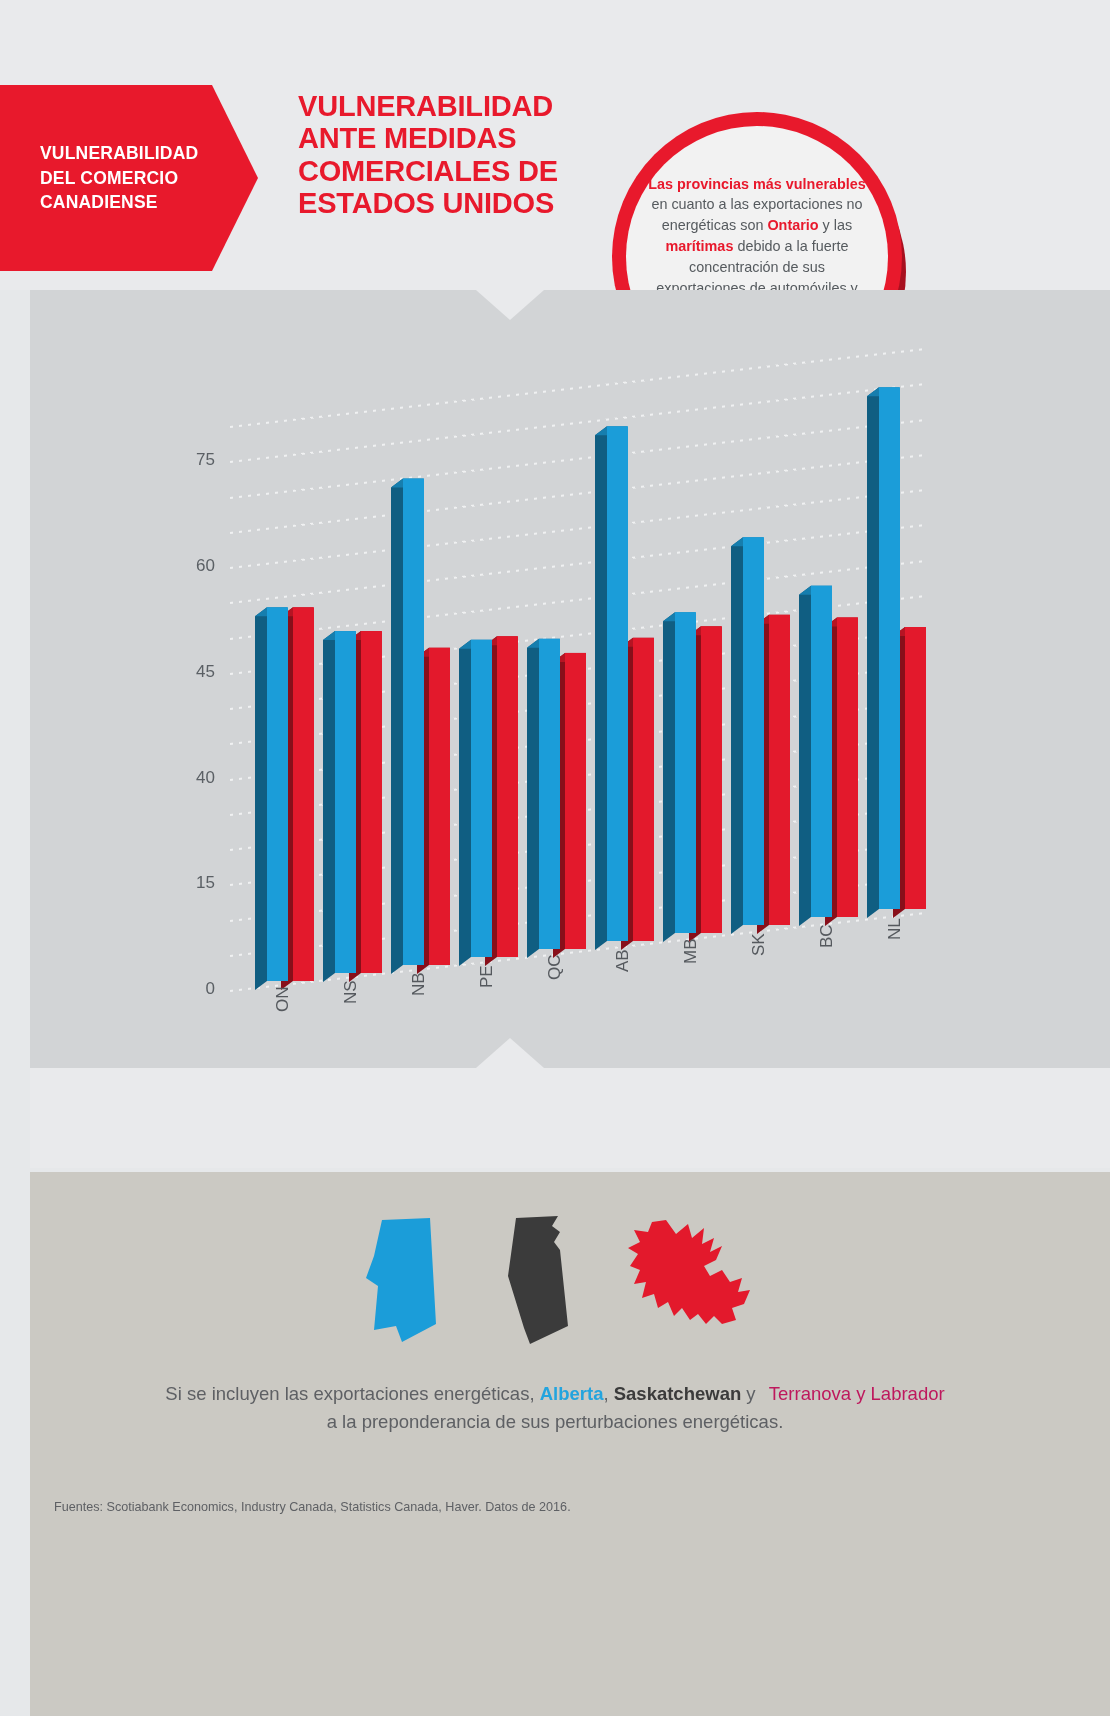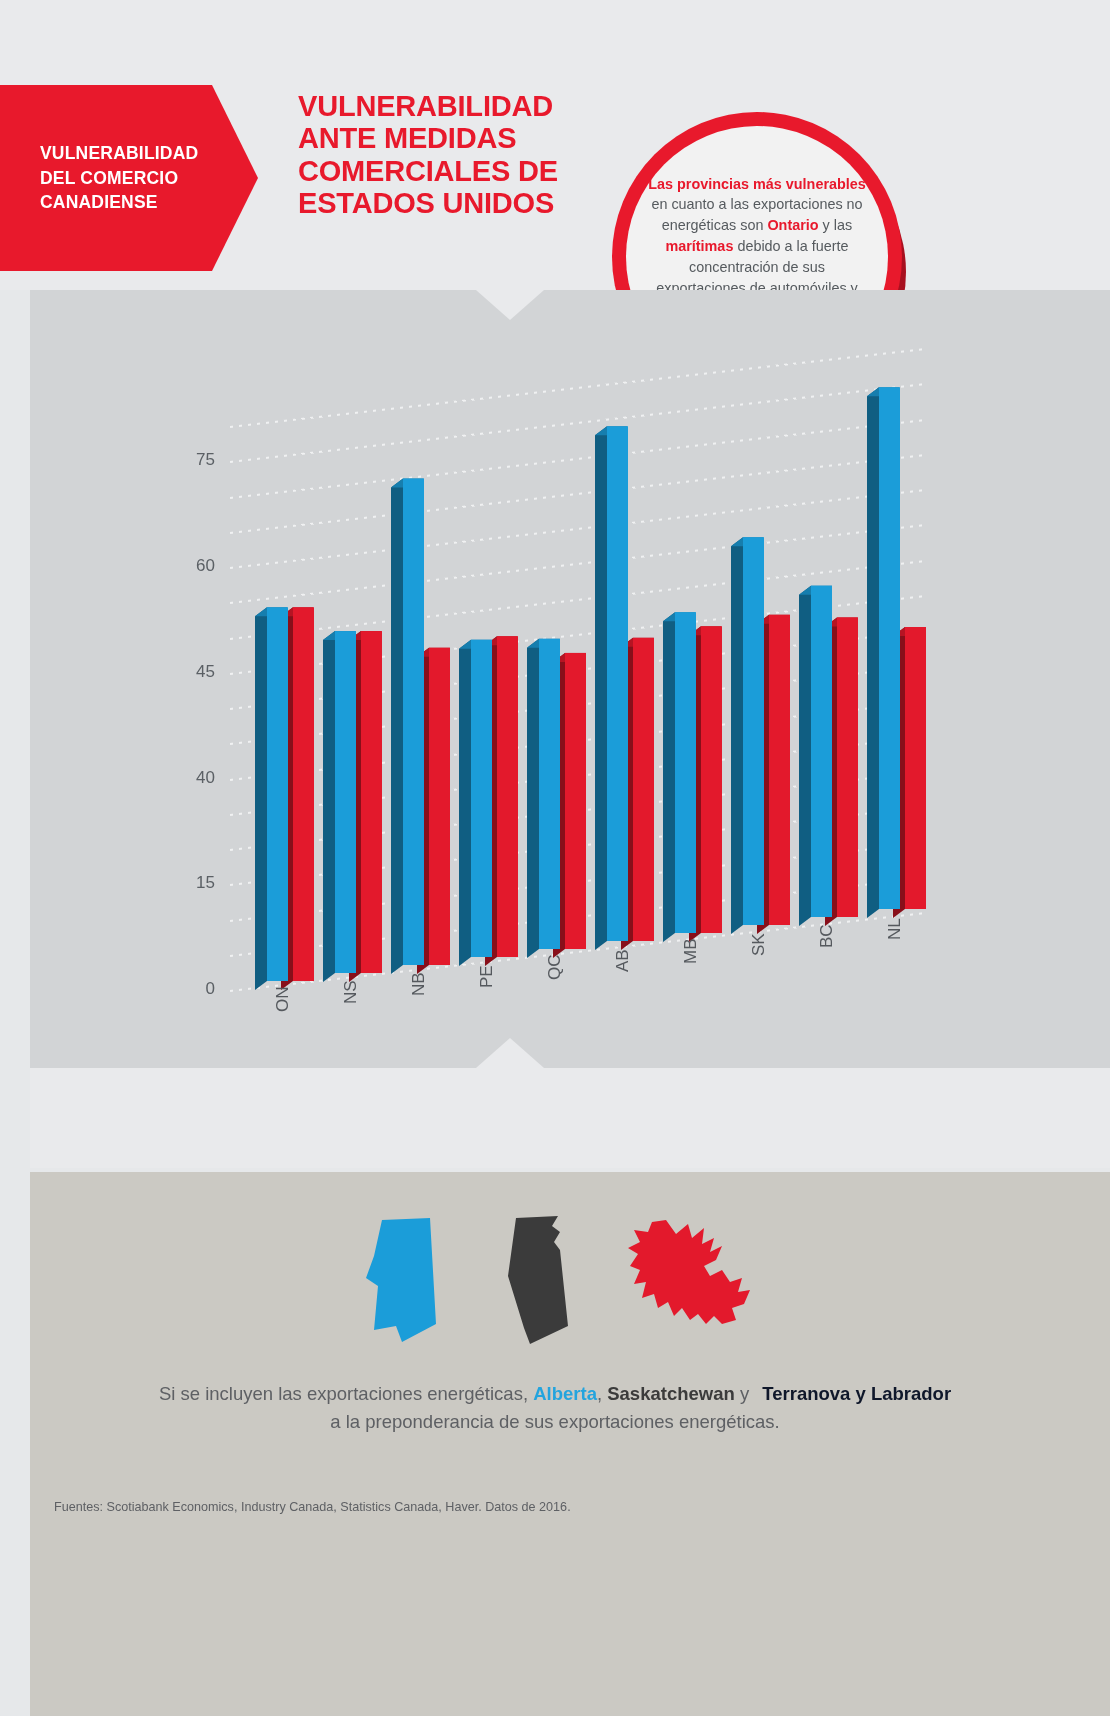--- a/index.html
+++ b/index.html
@@ -88,21 +88,21 @@
   .bottom-band{position:absolute;left:30px;top:1172px;width:1080px;height:544px;background:#cbc9c3;}
   .maps{position:absolute;left:0;top:44px;width:1080px;height:140px;}
   .map-svg{position:absolute;}
 
   .bottom-text{
     position:absolute;left:70px;top:1380px;width:970px;text-align:center;
     font-size:18.5px;line-height:1.52;color:#5e6064;
   }
   .bottom-text .ab{color:#23a4de;font-weight:bold;}
   .bottom-text .sk{color:#3b3b3b;font-weight:bold;}
-  .bottom-text .nl{color:#0f172a;font-weight:bold;margin-left:8px;}
+  .bottom-text .nl{color:#be185d;font-weight:normal;margin-left:8px;}
 
   .sources{
     position:absolute;left:54px;top:1500px;width:800px;
     font-size:12.6px;color:#5e6064;
   }
 </style>
 </head>
 <body>
 
 <div class="page">
@@ -316,18 +316,18 @@
           L104 50 L112 62 L124 58 L120 72 L132 70 L126 84 L114 88 L118 100 L104 104 L96 96 L88 104 L80 94
           L72 100 L64 88 L56 96 L50 82 L40 88 L36 74 L24 78 L28 62 L16 64 L22 50 L12 46 L20 34 L10 28
           L22 22 L16 10 L30 12 L34 2 Z" fill="#e3192c"></path>
       </svg>
 
     </div>
   </div>
 
   <div class="bottom-text">
     <div><span>Si se incluyen las exportaciones energéticas, </span><span class="ab">Alberta</span><span>, </span><span class="sk">Saskatchewan</span><span> y </span><span class="nl">Terranova y Labrador</span></div>
-    <div>a la preponderancia de sus exportaciones energéticas.</div>
+    <div>a la preponderancia de sus perturbaciones energéticas.</div>
   </div>
 
   <div class="sources">Fuentes: Scotiabank Economics, Industry Canada, Statistics Canada, Haver. Datos de 2016.</div>
 
 </div>
 
 </body></html>

